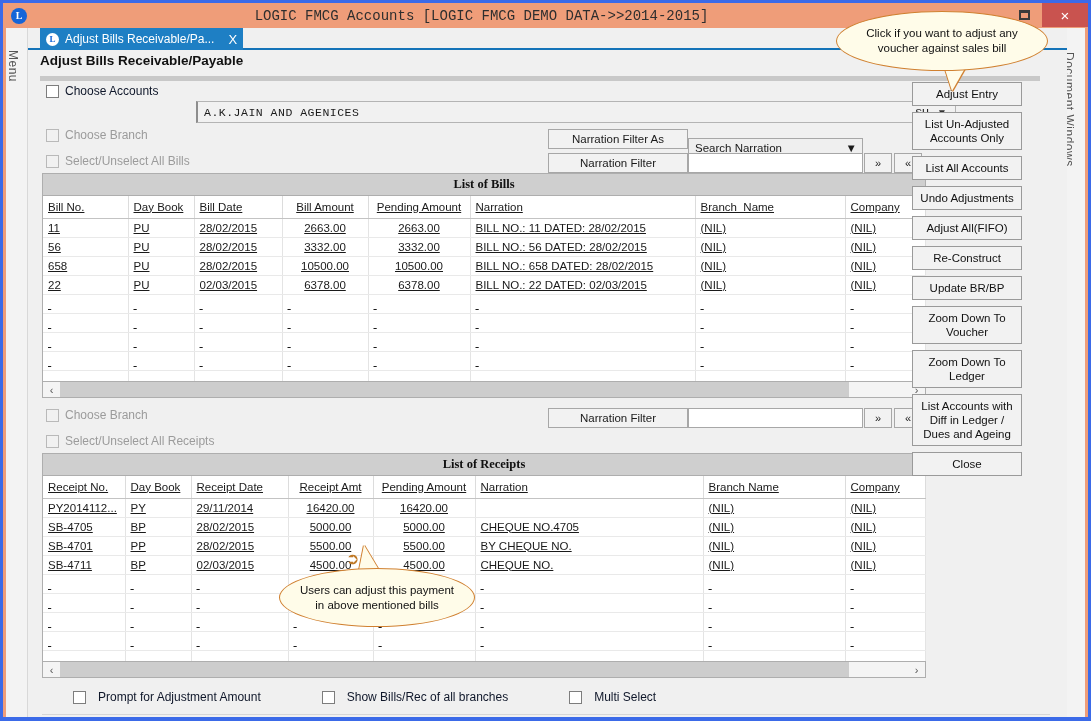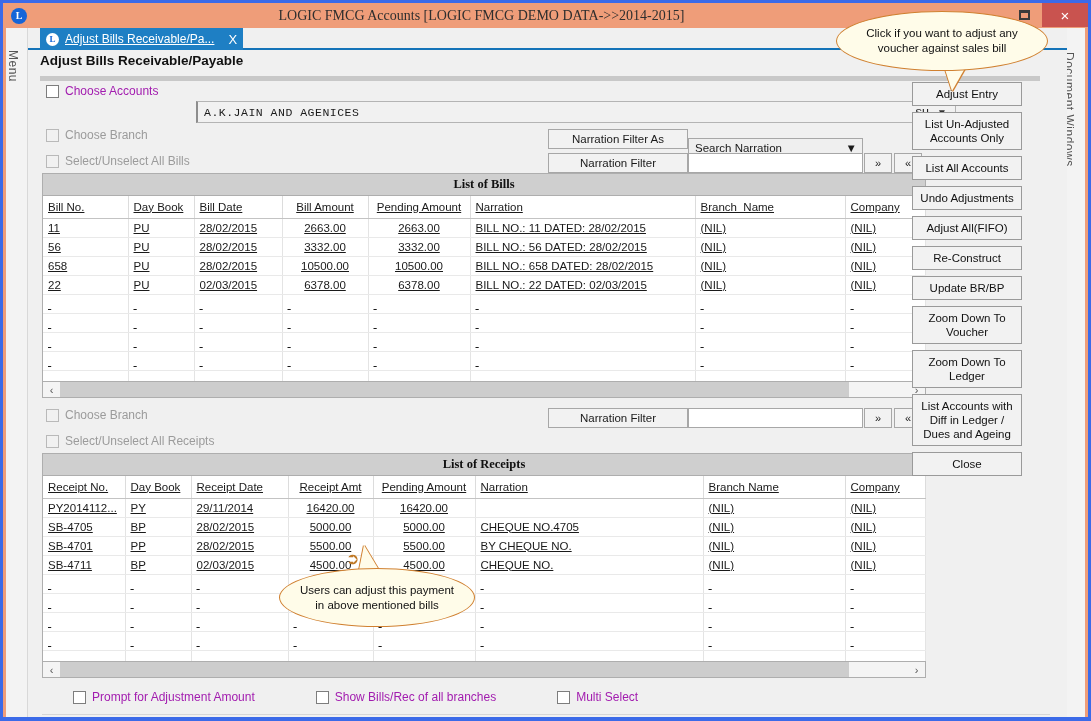--- a/index.html
+++ b/index.html
@@ -35,21 +35,21 @@
     border-radius: 50%;
     background: #1565d8;
     color: #ffffff;
     font-size: 10px; font-weight: bold;
     display: flex; align-items: center; justify-content: center;
     font-family: "Liberation Serif", serif;
   }
   #title-text {
     flex: 1; text-align: center;
     font-size: 14px; color: #2e2e2e;
-    font-family: Liberation Serif, serif;
+    font-family: Liberation Mono, monospace;
     padding-right: 70px;
     white-space: nowrap;
   }
   #win-buttons { display: flex; align-items: flex-start; height: 25px; }
   #btn-maximize {
     width: 36px; height: 24px;
     display: flex; align-items: center; justify-content: center;
   }
   #btn-maximize .glyph {
     width: 11px; height: 10px;
@@ -123,39 +123,39 @@
     font-size: 12px;
     gap: 6px;
   }
   #doc-tab .tab-icon {
     width: 13px; height: 13px; border-radius: 50%;
     background: #ffffff; color: #1565d8;
     font-size: 9px; font-weight: bold;
     display: flex; align-items: center; justify-content: center;
     font-family: "Liberation Serif", serif;
   }
-  #doc-tab .tab-label { white-space: nowrap; text-decoration: underline; }
+  #doc-tab .tab-label { white-space: nowrap; }
   #doc-tab .tab-close { font-size: 13px; padding-left: 8px; }
 
   
   #page-title {
     position: absolute; left: 12px; top: 25px;
     font-size: 13.5px; font-weight: bold; color: #111;
   }
 
   
   #head-sep {
     position: absolute; left: 12px; top: 48px;
     width: 1000px; height: 5px;
     background: #c8c8c8;
   }
 
   
   .row-label {
-    font-size: 12px; color: #a21caf;
+    font-size: 12px; color: #0f172a;
   }
   .row-label.disabled { color: #9b9b9b; }
 
   .cb {
     width: 13px; height: 13px;
     border: 1px solid #7d7d7d;
     background: #ffffff;
     display: inline-block;
     vertical-align: middle;
   }
@@ -330,21 +330,21 @@
     padding: 4px 2px;
     line-height: 14px;
     min-height: 23px;
   }
 
   
   #bottom-options {
     position: absolute; left: 18px; top: 662px;
     display: flex; align-items: center; gap: 34px;
   }
-  #bottom-options .opt { display: flex; align-items: center; gap: 6px; padding-left: 27px; }
+  #bottom-options .opt { display: flex; align-items: center; gap: 12px; padding-left: 27px; }
 
   #status-sep {
     position: absolute; left: 14px; top: 686px;
     width: 1008px; height: 1px; background: #d6d6d6;
   }
   #status-bar {
     position: absolute; left: 0; top: 688px;
     width: 1039px; height: 24px;
     display: flex; align-items: center; justify-content: flex-end;
     padding-right: 120px;

